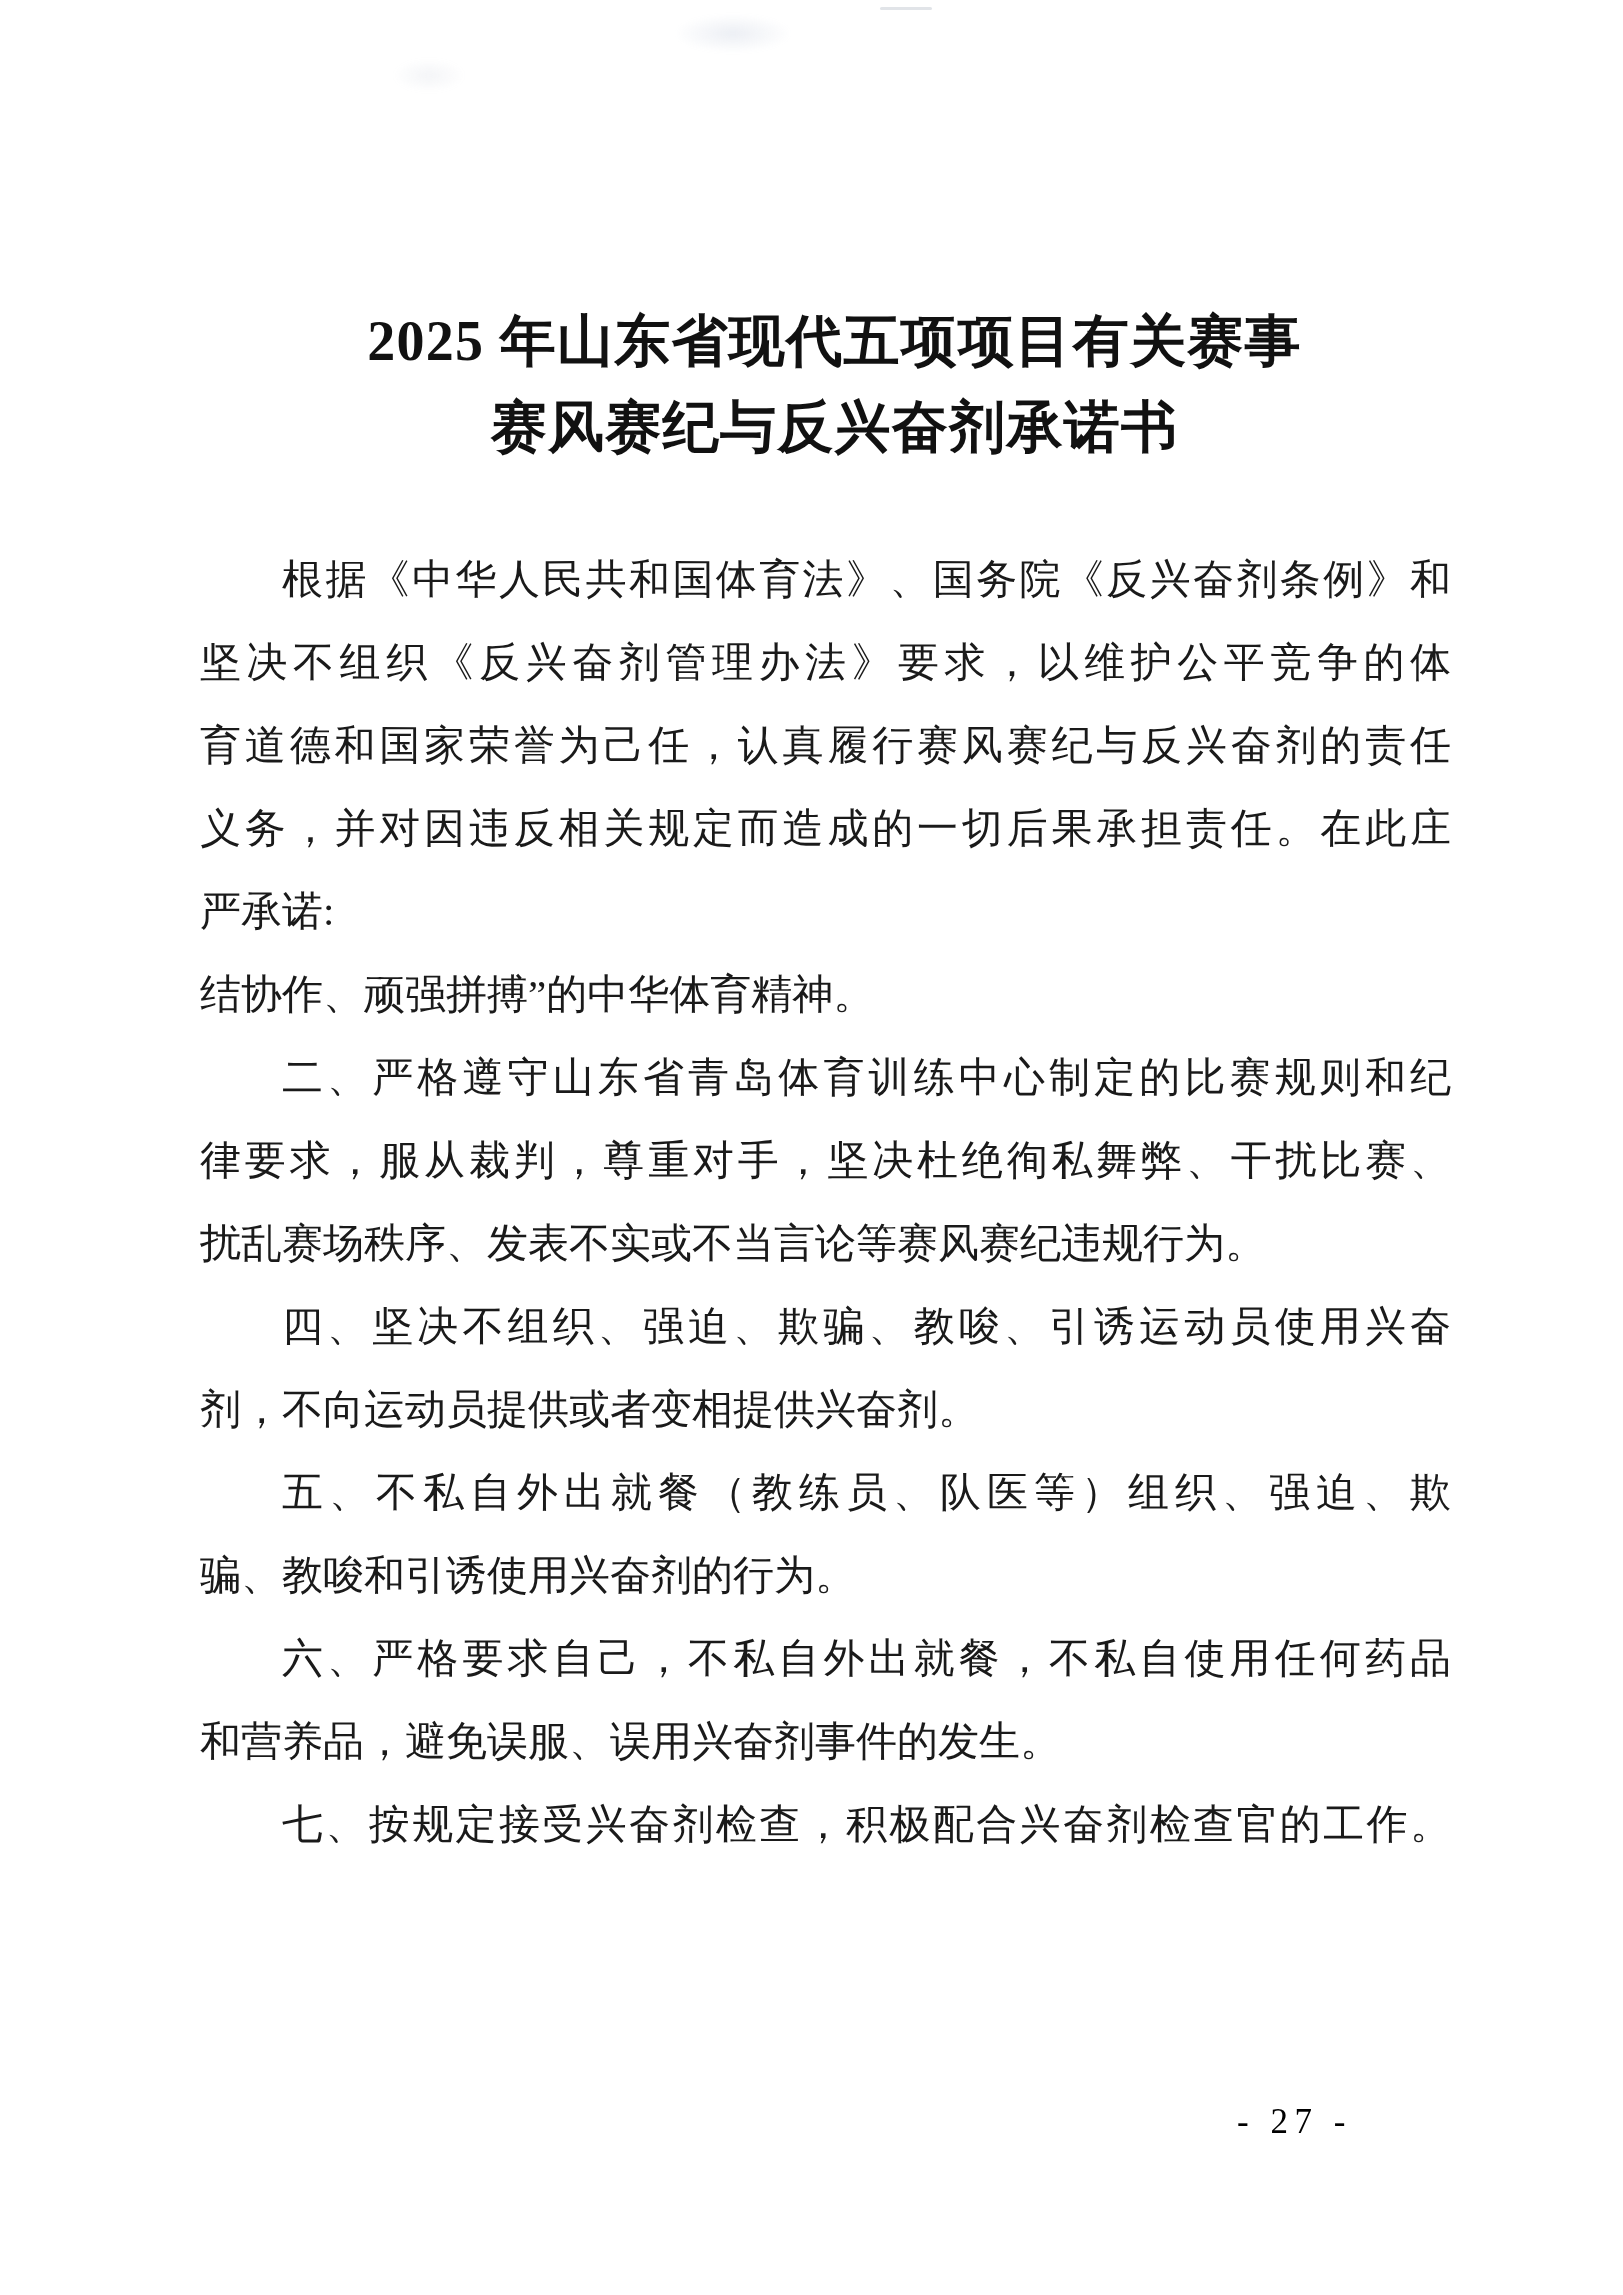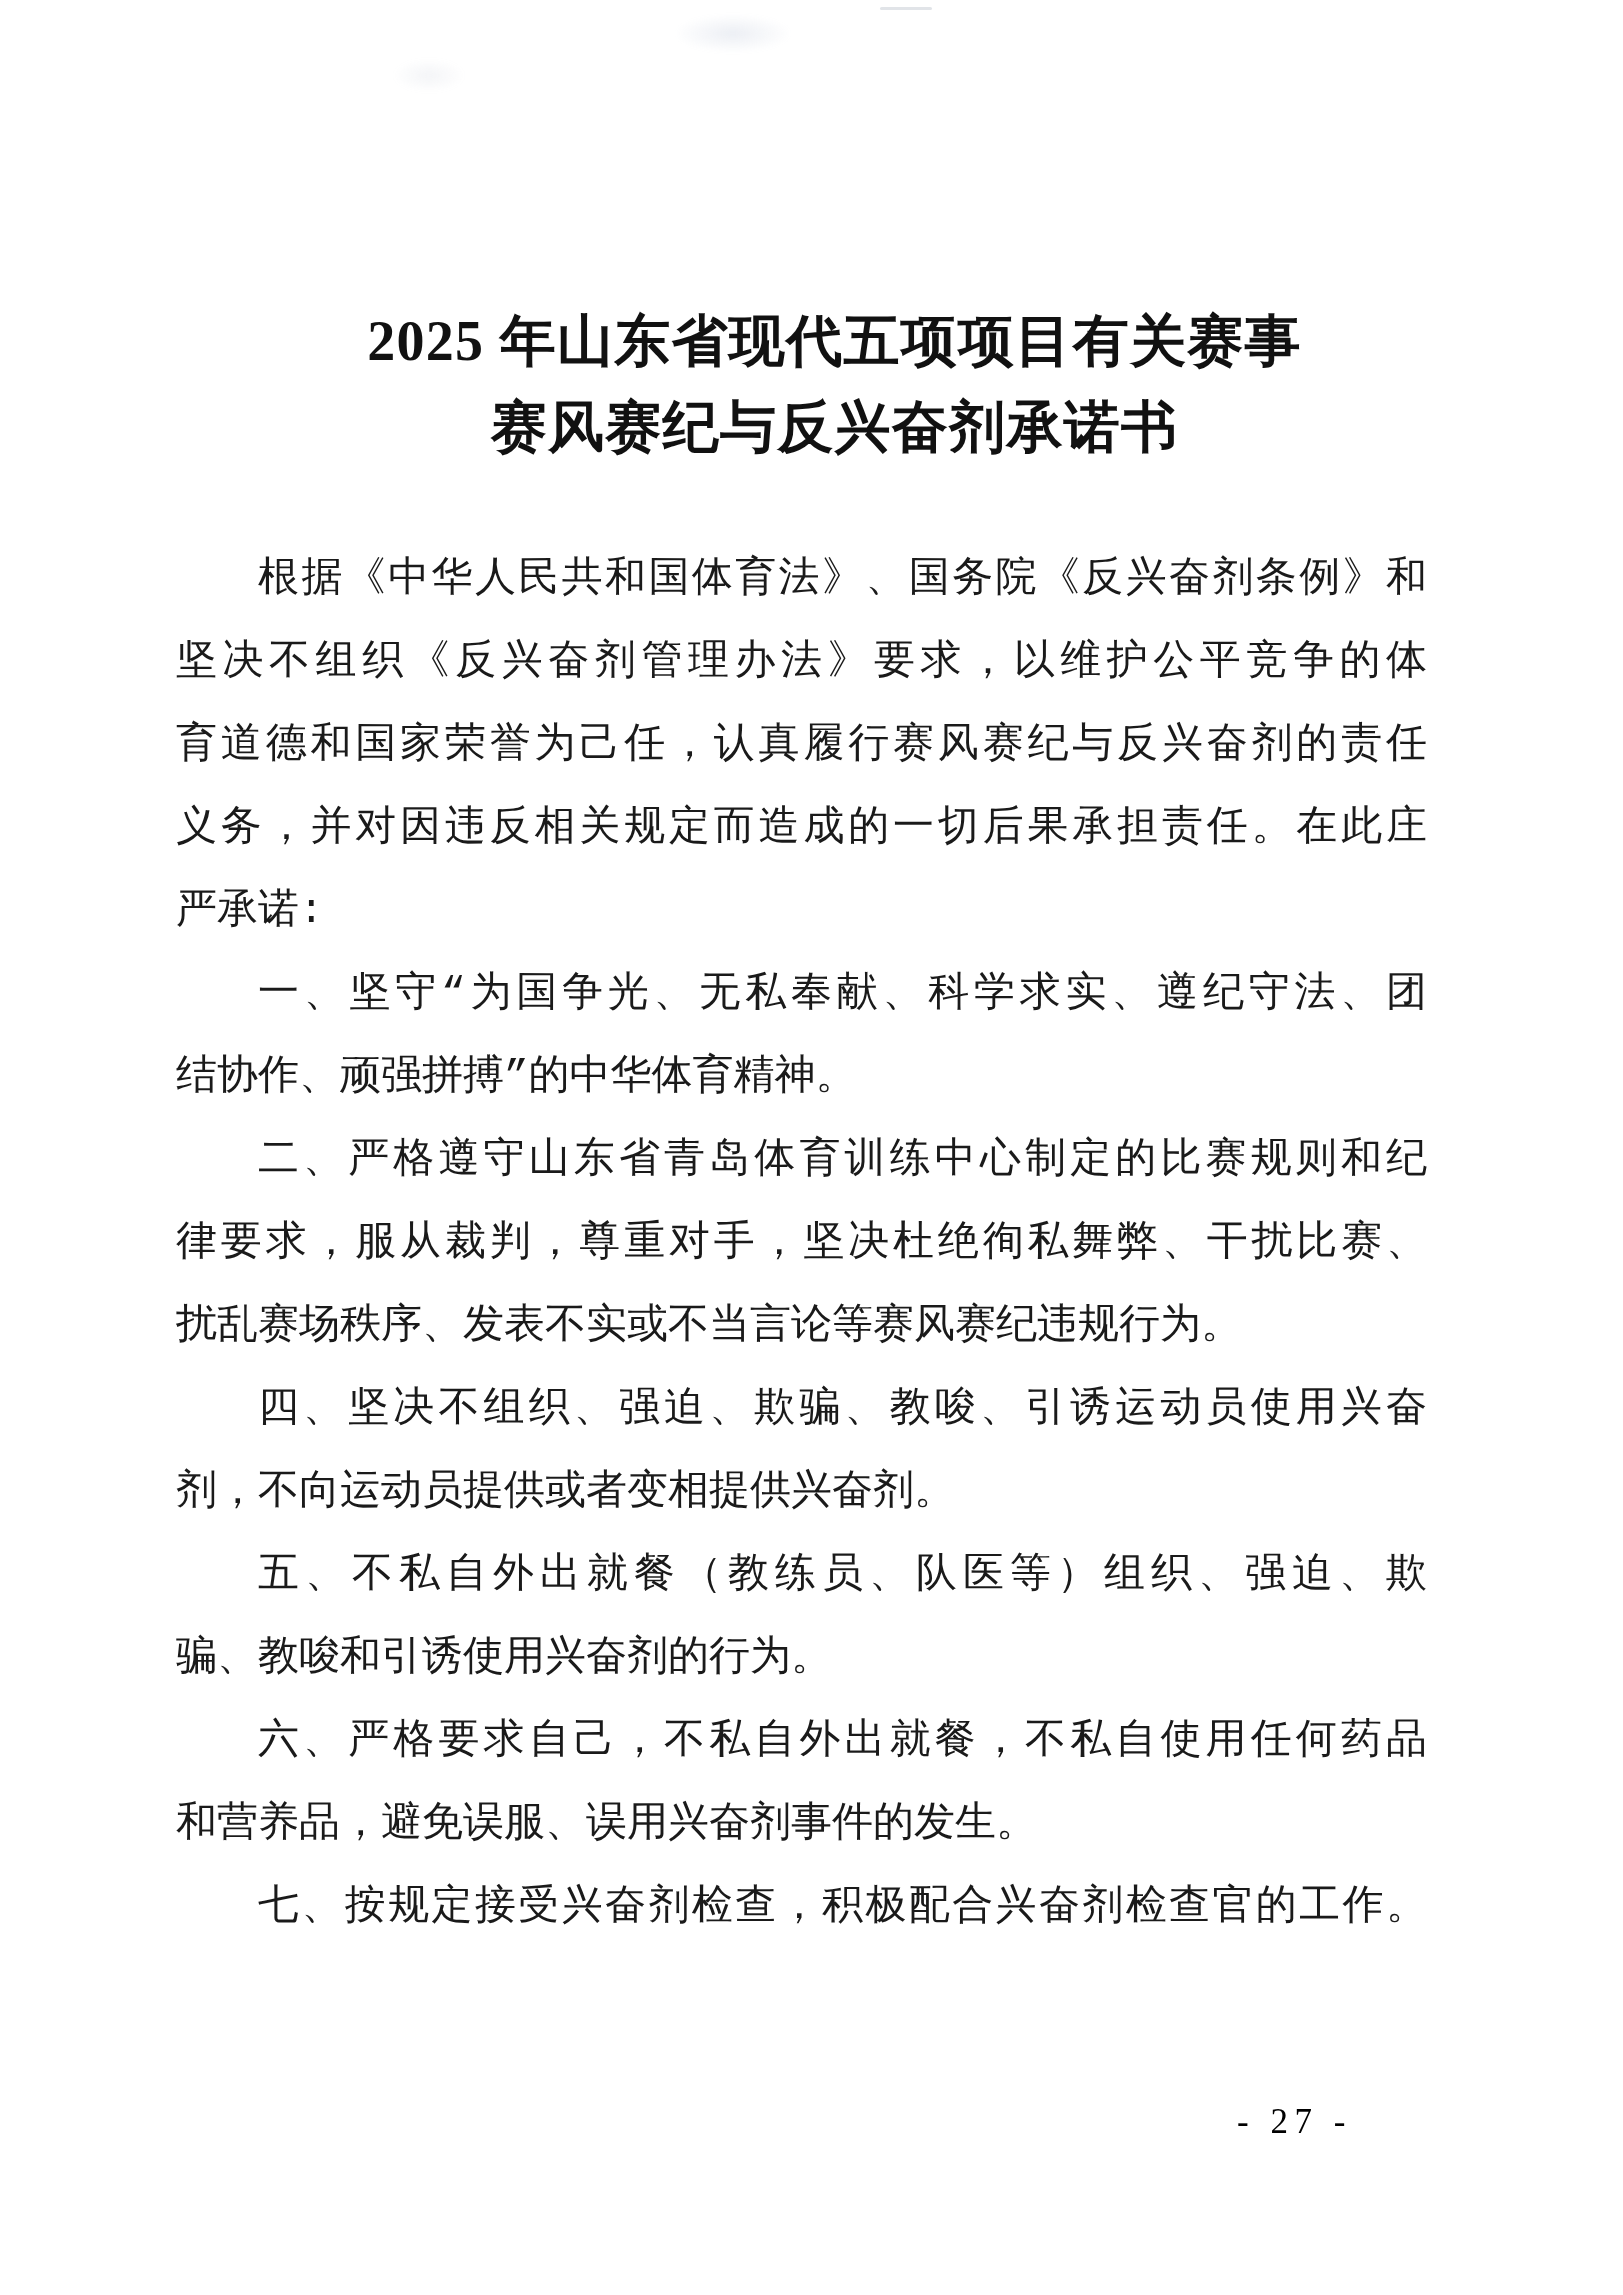--- a/index.html
+++ b/index.html
@@ -23,24 +23,23 @@
     font-weight: 700;
     font-size: 56px;
     line-height: 86px;
     color: #111;
     letter-spacing: 1.3px;
   }
 
   .doc-body {
     position: absolute;
     top: 538px;
-    left: 176px;
+    left: 200px;
     width: 1251px;
     color: #1a1a1a;
-    font-family: Liberation Mono, monospace;
   }
 
   .line {
     height: 83px;
     line-height: 83px;
     font-size: 41px;
     text-align: justify;
     text-align-last: left;
     text-justify: inter-character;
     white-space: normal;
@@ -88,21 +87,20 @@
     <div>2025 年山东省现代五项项目有关赛事</div>
     <div>赛风赛纪与反兴奋剂承诺书</div>
   </div>
 
   <div class="doc-body">
       <div class="line fill indent">根据《中华人民共和国体育法》、国务院《反兴奋剂条例》和</div>
       <div class="line fill">坚决不组织《反兴奋剂管理办法》要求，以维护公平竞争的体</div>
       <div class="line fill">育道德和国家荣誉为己任，认真履行赛风赛纪与反兴奋剂的责任</div>
       <div class="line fill">义务，并对因违反相关规定而造成的一切后果承担责任。在此庄</div>
       <div class="line">严承诺:</div>
-      <div class="line fill indent">一、坚守“为国争光、无私奉献、科学求实、遵纪守法、团</div>
       <div class="line">结协作、顽强拼搏”的中华体育精神。</div>
       <div class="line fill indent">二、严格遵守山东省青岛体育训练中心制定的比赛规则和纪</div>
       <div class="line fill">律要求，服从裁判，尊重对手，坚决杜绝徇私舞弊、干扰比赛、</div>
       <div class="line">扰乱赛场秩序、发表不实或不当言论等赛风赛纪违规行为。</div>
       <div class="line fill indent">四、坚决不组织、强迫、欺骗、教唆、引诱运动员使用兴奋</div>
       <div class="line">剂，不向运动员提供或者变相提供兴奋剂。</div>
       <div class="line fill indent">五、不私自外出就餐（教练员、队医等）组织、强迫、欺</div>
       <div class="line">骗、教唆和引诱使用兴奋剂的行为。</div>
       <div class="line fill indent">六、严格要求自己，不私自外出就餐，不私自使用任何药品</div>
       <div class="line">和营养品，避免误服、误用兴奋剂事件的发生。</div>

